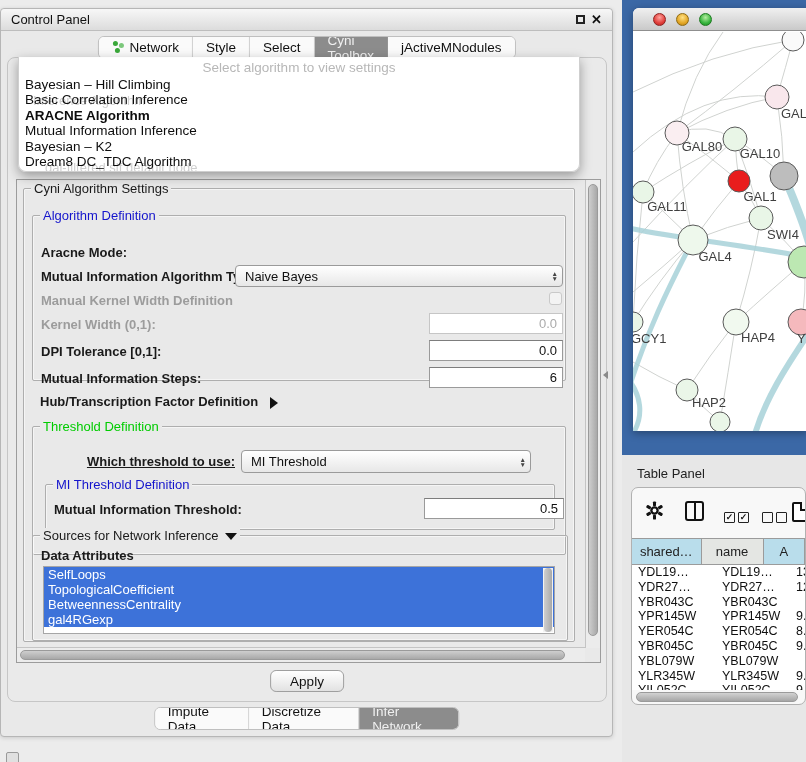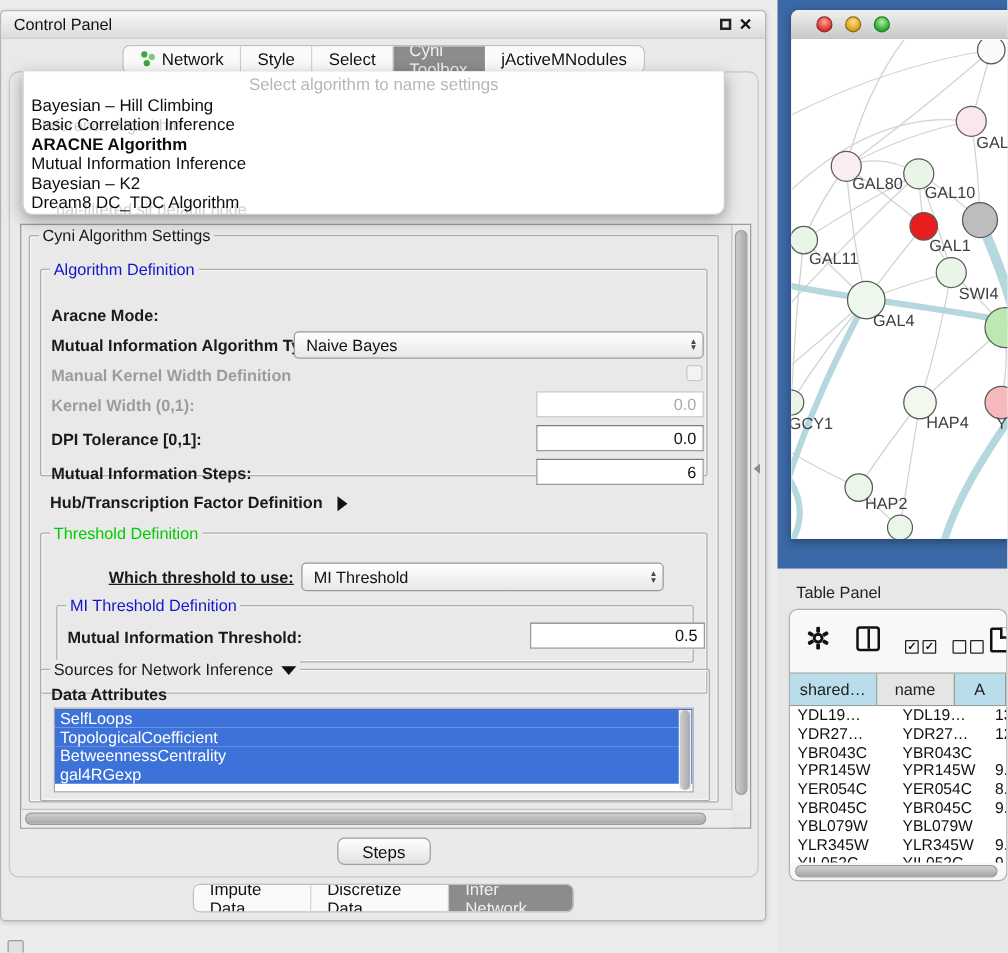--- a/index.html
+++ b/index.html
@@ -271,40 +271,40 @@
       </div>
 
       <div class="vscroll">
           <div class="thumb"></div>
         </div>
       <div class="hscroll">
           <div class="thumb"></div>
         </div>
     </div>
 
-    <button class="apply-btn">Steps</button>
+    <button class="apply-btn">Apply</button>
   </div>
 
   <div class="tabbar bottom" id="bottom-tabs">
       <div class="tab">
         <span>Impute Data</span>
       </div>
       <div class="tab">
         <span>Discretize Data</span>
       </div>
       <div class="tab active">
         <span>Infer Network</span>
       </div>
     </div>
 </div>
 
 <div class="algo-popup">
   <span class="ghost" style="left:14px; top:36px;">Inference Algorithm</span>
   <span class="ghost" style="left:26px; top:103px;">gal-filtered sif default node</span>
-  <div class="popup-title">Select algorithm to name settings</div>
+  <div class="popup-title">Select algorithm to view settings</div>
   <div class="popup-items" id="popup-items">
       <div class="popup-item">Bayesian – Hill Climbing</div>
       <div class="popup-item">Basic Correlation Inference</div>
       <div class="popup-item active">ARACNE Algorithm</div>
       <div class="popup-item">Mutual Information Inference</div>
       <div class="popup-item">Bayesian – K2</div>
       <div class="popup-item">Dream8 DC_TDC Algorithm</div>
     </div>
 </div>
 

